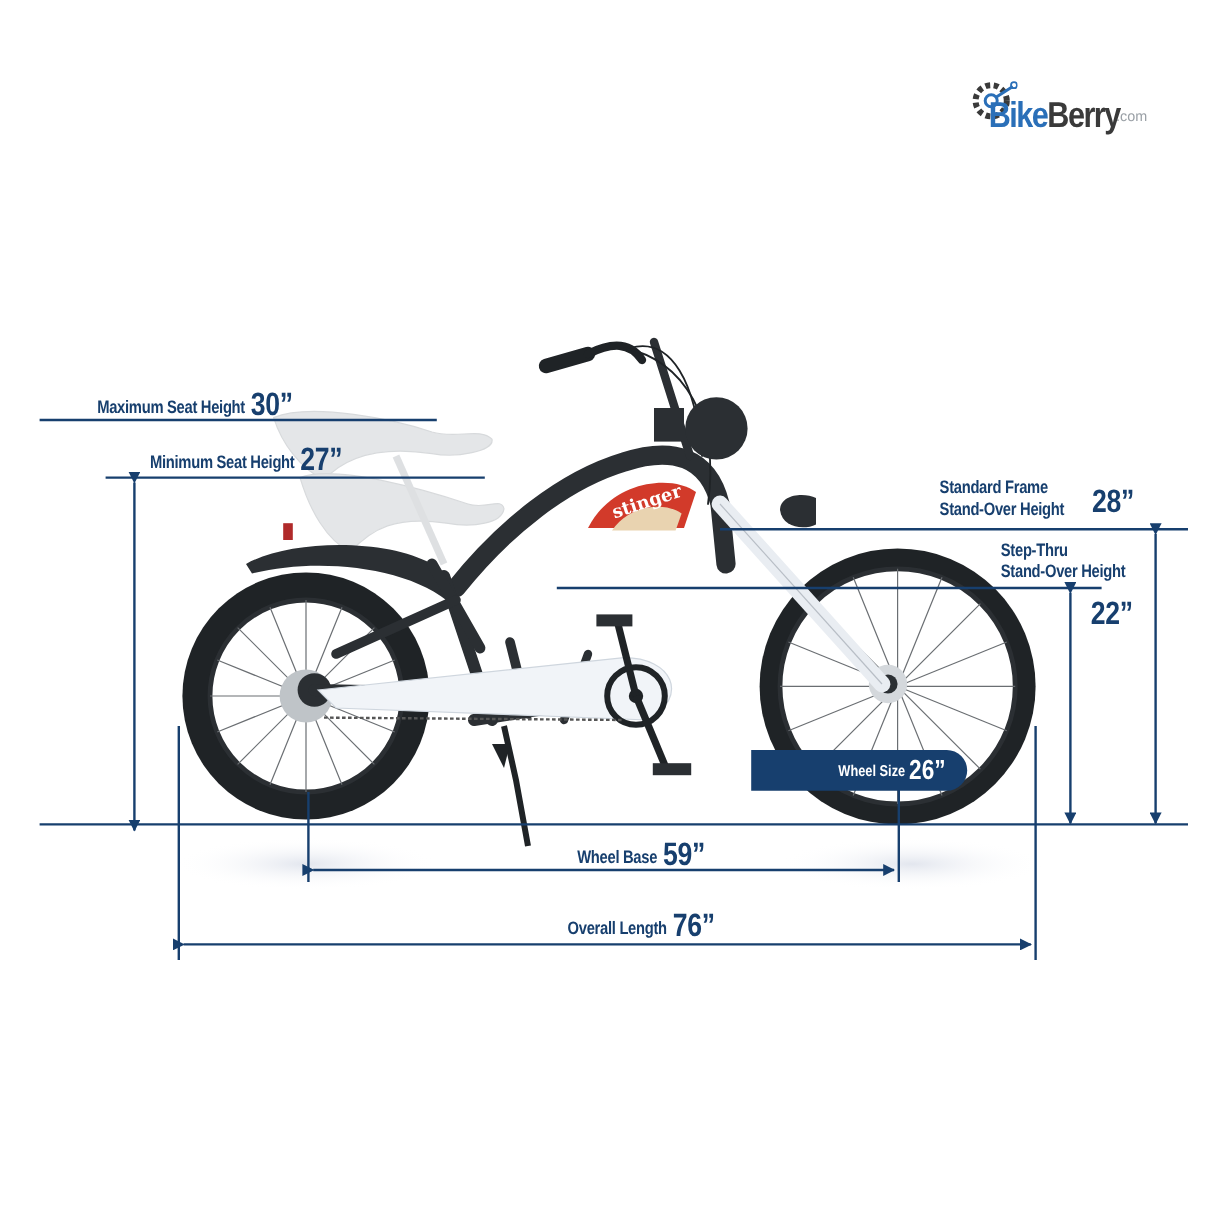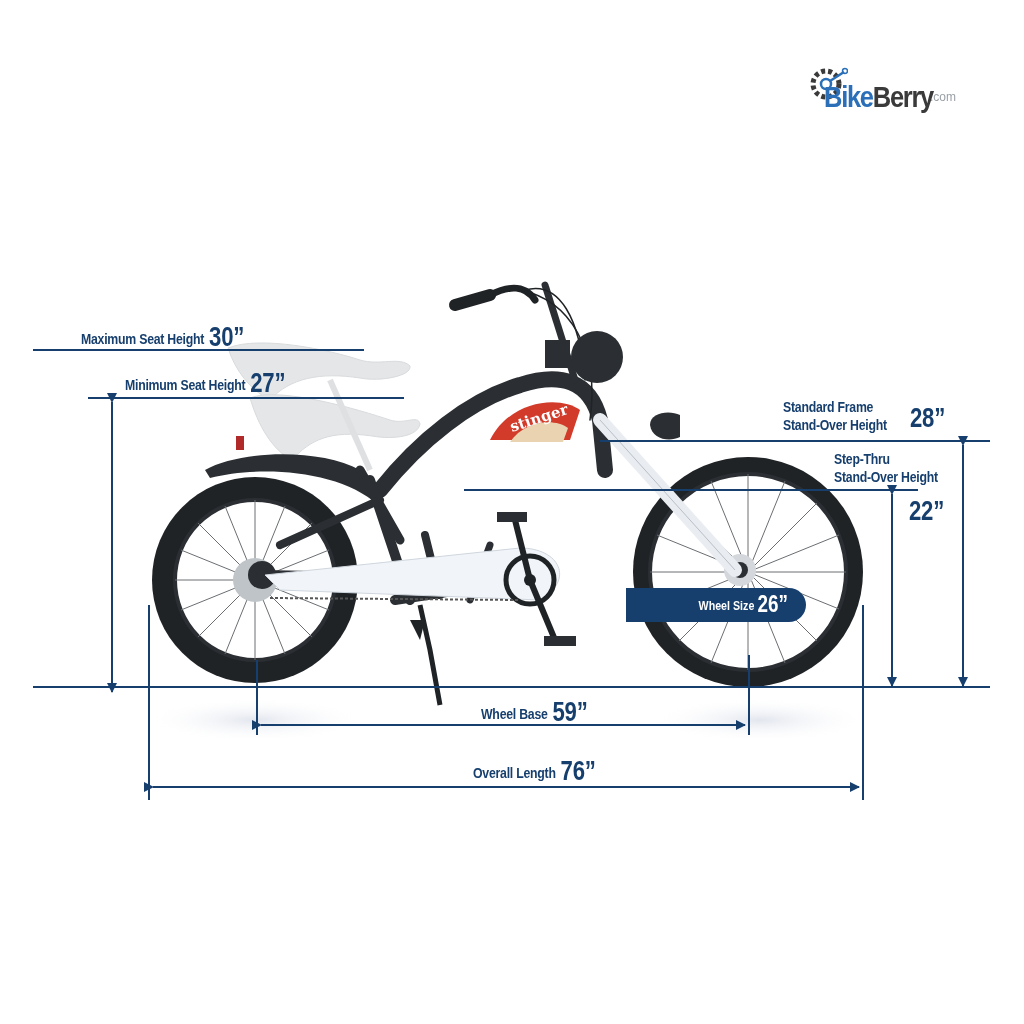--- a/index.html
+++ b/index.html
@@ -7,21 +7,21 @@
     .canvas { position: absolute; left: 0; top: 0; width: 1024px; height: 1024px; }
     .lbl { position: absolute; color: #173f6e; font-family: "Liberation Sans", sans-serif; font-weight: bold; letter-spacing: -0.3px; white-space: nowrap; transform: scaleX(0.82); transform-origin: left center; }
     .lbl .small { font-size: 15px; }
     .lbl .big { font-size: 27px; margin-left: 6px; vertical-align: -2px; }
     .stack { line-height: 18px; font-size: 15px; }
     .logo { position: absolute; left: 808px; top: 66px; width: 160px; height: 56px; }
     .logo-text { position: absolute; left: 16px; top: 14px; font-family: "Liberation Sans", sans-serif; font-weight: bold; font-size: 30px; letter-spacing: -1.5px; transform: scaleX(0.85); transform-origin: left center; }
     .logo-bike { color: #2a6fb8; }
     .logo-berry { color: #3a3a3a; }
     .logo-com { position: absolute; left: 122px; top: 24px; font-size: 12px; color: #9aa0a6; font-family: "Liberation Sans", sans-serif; }
-    .wheel-badge { position: absolute; left: 626px; top: 588px; width: 180px; height: 34px; background: #173f6e; border-radius: 0 18px 18px 0; color: #ffffff; font-weight: bold; }
+    .wheel-badge { position: absolute; left: 626px; top: 625px; width: 180px; height: 34px; background: #173f6e; border-radius: 0 18px 18px 0; color: #ffffff; font-weight: bold; }
     .wheel-badge .inner { position: absolute; right: 18px; top: 3px; white-space: nowrap; transform: scaleX(0.82); transform-origin: right center; }
     .wheel-badge .small { font-size: 13px; }
     .wheel-badge .big { font-size: 23px; margin-left: 4px; vertical-align: -2px; }
   </style>
 </head>
 <body>
 
 <div class="canvas">
 
   <div class="logo">

